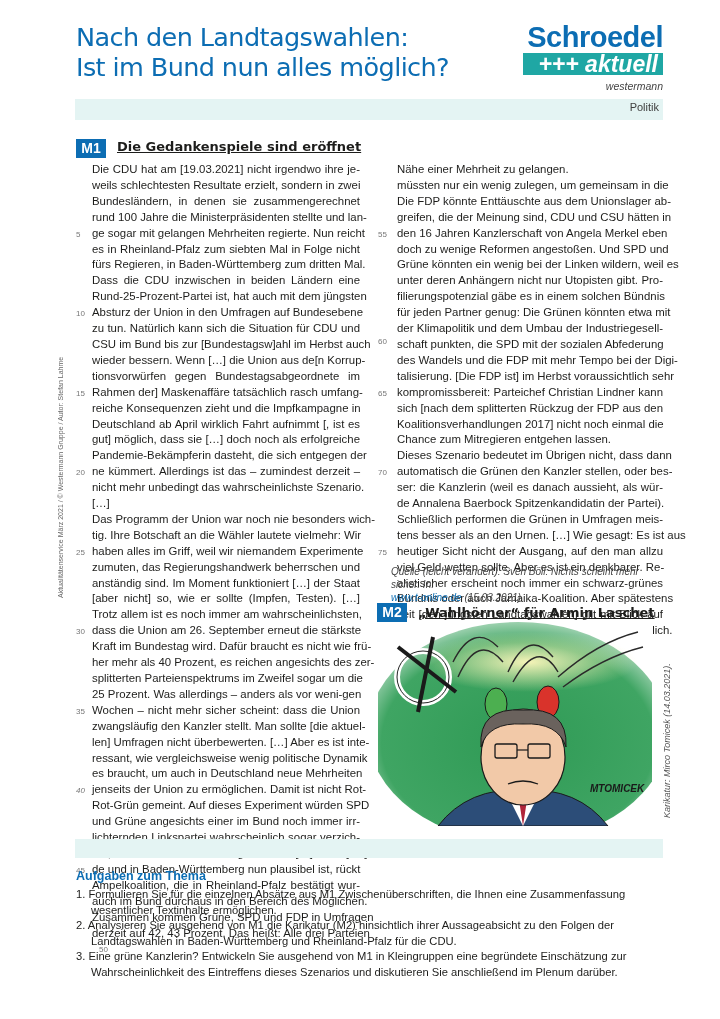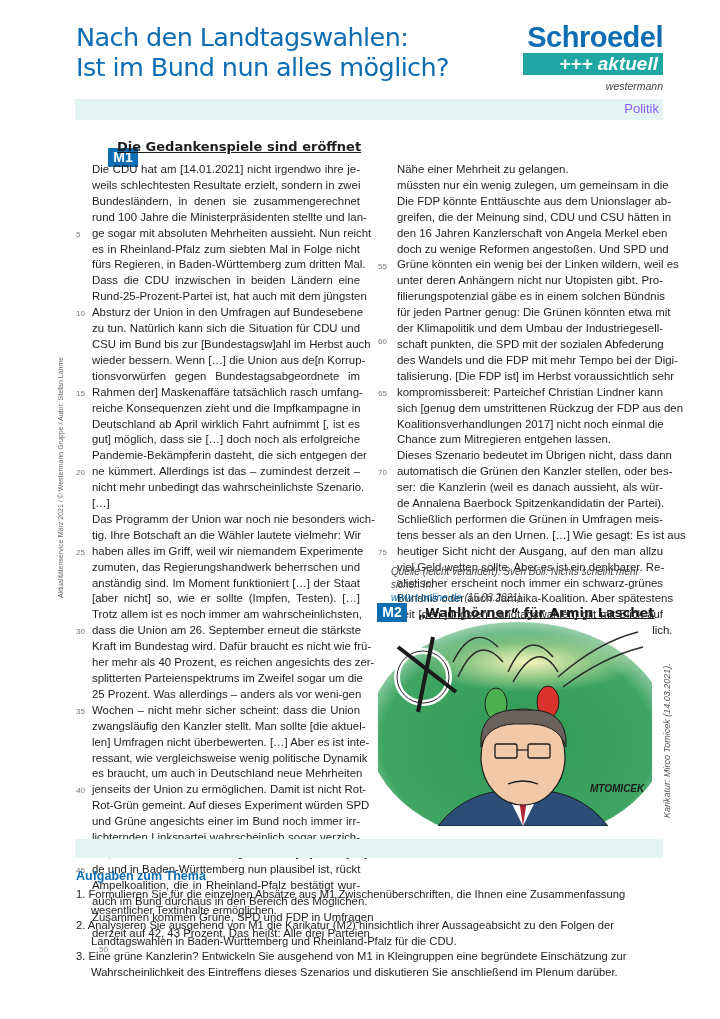--- a/index.html
+++ b/index.html
@@ -6,25 +6,25 @@
   html, body { width: 720px; height: 1019px; background: #ffffff; overflow: hidden; }
   body { position: relative; font-family: "DejaVu Sans", sans-serif; color: #1d1d1b; }
 
   .title {
     position: absolute; left: 76px; top: 22px; width: 420px;
     font-family: "DejaVu Sans", sans-serif; font-size: 25.5px; line-height: 30px;
     color: #0c6db3; letter-spacing: -0.6px;
   }
   .brand { position: absolute; right: 57px; top: 22px; width: 140px; text-align: right; }
   .brand-name { font-family: "Liberation Sans", sans-serif; font-weight: bold; font-size: 29px; color: #0c6db3; line-height: 30px; letter-spacing: -0.5px; }
-  .brand-badge { margin-top: 1px; background: #1fa7a4; color: #fff; font-family: "Liberation Sans", sans-serif; font-style: italic; font-weight: bold; font-size: 19px; line-height: 22px; padding: 0 5px 0 0; height: 22px; }
+  .brand-badge { margin-top: 1px; background: #1fa7a4; color: #fff; font-family: "Liberation Sans", sans-serif; font-style: italic; font-weight: bold; font-size: 23px; line-height: 22px; padding: 0 5px 0 0; height: 22px; }
   .brand-sub { margin-top: 5px; font-family: "Liberation Sans", sans-serif; font-style: italic; font-size: 10.5px; color: #444; line-height: 12px; }
 
   .topbar { position: absolute; left: 75px; top: 99px; width: 588px; height: 21px; background: #e4f4f3; }
-  .topbar-label { position: absolute; right: 4px; top: 2px; font-family: "Liberation Sans", sans-serif; font-size: 13px; color: #8b5cf6; }
+  .topbar-label { position: absolute; right: 4px; top: 2px; font-family: "Liberation Sans", sans-serif; font-size: 11px; color: #404040; }
 
   .mlabel { position: absolute; height: 19px; background: #0c6db3; color: #fff; font-family: "Liberation Sans", sans-serif; font-weight: bold; font-size: 14px; line-height: 19px; text-align: center; width: 30px; }
   .mheading { position: absolute; font-family: "DejaVu Sans", sans-serif; font-weight: bold; font-size: 13px; color: #1d1d1b; line-height: 19px; text-decoration: underline; }
 
   .col { position: absolute; font-family: "Liberation Sans", sans-serif; font-size: 11.4px; line-height: 15.9px; color: #1d1d1b; text-align: justify; }
   .col .ln { display: block; white-space: nowrap; text-align-last: justify; }
   .col .ln.last { text-align-last: left; }
 
   .lineno { position: absolute; font-family: "Liberation Sans", sans-serif; font-size: 8px; color: #777; }
 
@@ -54,29 +54,29 @@
   <div class="brand-badge">+++ aktuell</div>
   <div class="brand-sub">westermann</div>
 </div>
 
 <div class="topbar">
   <span class="topbar-label">Politik</span>
 </div>
 
 <div class="sidenote" style="left:57px; top:598px; transform: rotate(-90deg);">Aktualitätenservice März 2021 / © Westermann Gruppe / Autor: Stefan Lahme</div>
 
-<div class="mlabel" style="left:76px; top:148px;margin-left:32px;">M1</div>
+<div class="mlabel" style="left:76px; top:139px;">M1</div>
 <div class="mheading" style="left:117px; top:137px;">Die Gedankenspiele sind eröffnet</div>
 
 <div class="col" id="col-left" style="left:92px; top:162px; width:268px;">
-    <span class="ln">Die CDU hat am [14.01.2021] nicht irgendwo ihre je-</span>
+    <span class="ln">Die CDU hat am [19.03.2021] nicht irgendwo ihre je-</span>
     <span class="ln">weils schlechtesten Resultate erzielt, sondern in zwei</span>
     <span class="ln">Bundesländern, in denen sie zusammengerechnet</span>
     <span class="ln">rund 100 Jahre die Ministerpräsidenten stellte und lan-</span>
-    <span class="ln">ge sogar mit absoluten Mehrheiten aussieht. Nun reicht</span>
+    <span class="ln">ge sogar mit gelangen Mehrheiten regierte. Nun reicht</span>
     <span class="ln">es in Rheinland-Pfalz zum siebten Mal in Folge nicht</span>
     <span class="ln last">fürs Regieren, in Baden-Württemberg zum dritten Mal.</span>
     <span class="ln">Dass die CDU inzwischen in beiden Ländern eine</span>
     <span class="ln">Rund-25-Prozent-Partei ist, hat auch mit dem jüngsten</span>
     <span class="ln">Absturz der Union in den Umfragen auf Bundesebene</span>
     <span class="ln">zu tun. Natürlich kann sich die Situation für CDU und</span>
     <span class="ln">CSU im Bund bis zur [Bundestagsw]ahl im Herbst auch</span>
     <span class="ln">wieder bessern. Wenn […] die Union aus de[n Korrup-</span>
     <span class="ln">tionsvorwürfen gegen Bundestagsabgeordnete im</span>
     <span class="ln">Rahmen der] Maskenaffäre tatsächlich rasch umfang-</span>
@@ -124,21 +124,21 @@
     <span class="ln">doch zu wenige Reformen angestoßen. Und SPD und</span>
     <span class="ln">Grüne könnten ein wenig bei der Linken wildern, weil es</span>
     <span class="ln">unter deren Anhängern nicht nur Utopisten gibt. Pro-</span>
     <span class="ln">filierungspotenzial gäbe es in einem solchen Bündnis</span>
     <span class="ln">für jeden Partner genug: Die Grünen könnten etwa mit</span>
     <span class="ln">der Klimapolitik und dem Umbau der Industriegesell-</span>
     <span class="ln">schaft punkten, die SPD mit der sozialen Abfederung</span>
     <span class="ln">des Wandels und die FDP mit mehr Tempo bei der Digi-</span>
     <span class="ln">talisierung. [Die FDP ist] im Herbst voraussichtlich sehr</span>
     <span class="ln">kompromissbereit: Parteichef Christian Lindner kann</span>
-    <span class="ln">sich [genug dem umstrittenen Rückzug der FDP aus den</span>
+    <span class="ln">sich [nach dem splitterten Rückzug der FDP aus den</span>
     <span class="ln">Koalitionsverhandlungen 2017] nicht noch einmal die</span>
     <span class="ln last">Chance zum Mitregieren entgehen lassen.</span>
     <span class="ln">Dieses Szenario bedeutet im Übrigen nicht, dass dann</span>
     <span class="ln">automatisch die Grünen den Kanzler stellen, oder bes-</span>
     <span class="ln">ser: die Kanzlerin (weil es danach aussieht, als wür-</span>
     <span class="ln last">de Annalena Baerbock Spitzenkandidatin der Partei).</span>
     <span class="ln">Schließlich performen die Grünen in Umfragen meis-</span>
     <span class="ln">tens besser als an den Urnen. […] Wie gesagt: Es ist aus</span>
     <span class="ln">heutiger Sicht nicht der Ausgang, auf den man allzu</span>
     <span class="ln">viel Geld wetten sollte. Aber es ist ein denkbarer. Re-</span>
@@ -152,21 +152,21 @@
     <div class="lineno" style="left: 76px; top: 229.6px;">5</div>
     <div class="lineno" style="left: 76px; top: 309.1px;">10</div>
     <div class="lineno" style="left: 76px; top: 388.6px;">15</div>
     <div class="lineno" style="left: 76px; top: 468.1px;">20</div>
     <div class="lineno" style="left: 76px; top: 547.6px;">25</div>
     <div class="lineno" style="left: 76px; top: 627.1px;">30</div>
     <div class="lineno" style="left: 76px; top: 706.6px;">35</div>
     <div class="lineno" style="left: 76px; top: 786.1px; font-style: italic;">40</div>
     <div class="lineno" style="left: 76px; top: 865.6px;">45</div>
     <div class="lineno" style="left: 76px; top: 945.1px; padding-left: 23px;">50</div>
-    <div class="lineno" style="left: 378px; top: 229.6px; margin-top: 32px;">55</div>
+    <div class="lineno" style="left: 378px; top: 229.6px;">55</div>
     <div class="lineno" style="left: 378px; top: 309.1px; margin-top: 28px;">60</div>
     <div class="lineno" style="left: 378px; top: 388.6px;">65</div>
     <div class="lineno" style="left: 378px; top: 468.1px;">70</div>
     <div class="lineno" style="left: 378px; top: 547.6px;">75</div>
     <div class="lineno" style="left: 378px; top: 627.1px;">80</div>
   </div>
 
 <div class="source">
   <span>Quelle (leicht verändert): Sven Böll: Nichts scheint mehr sicher. In:</span><br>
   <span class="link">www.t-online.de</span>

